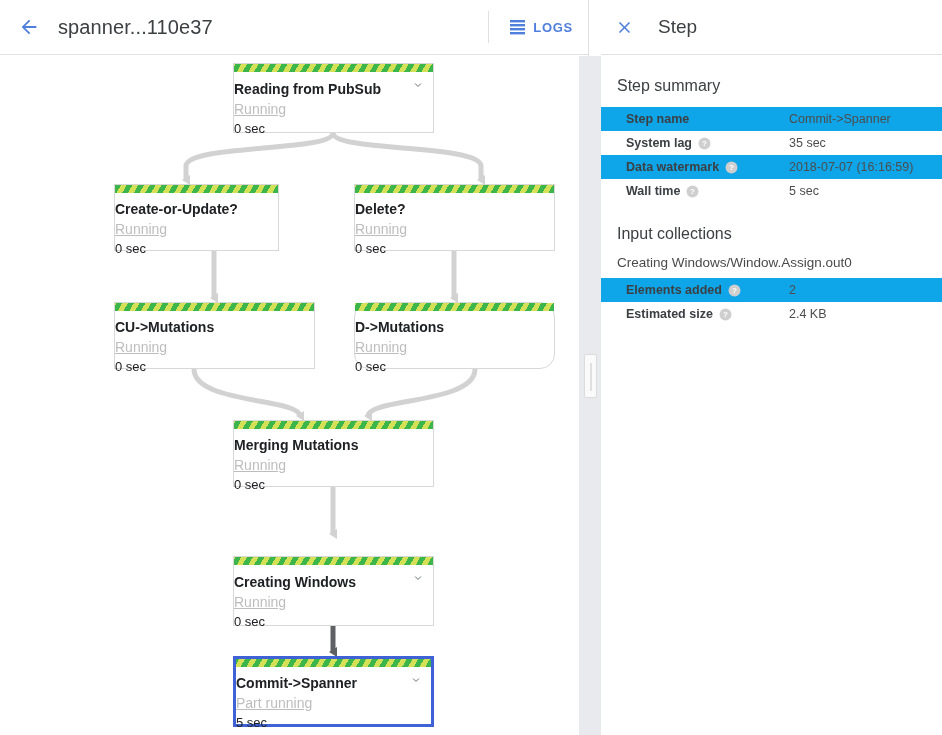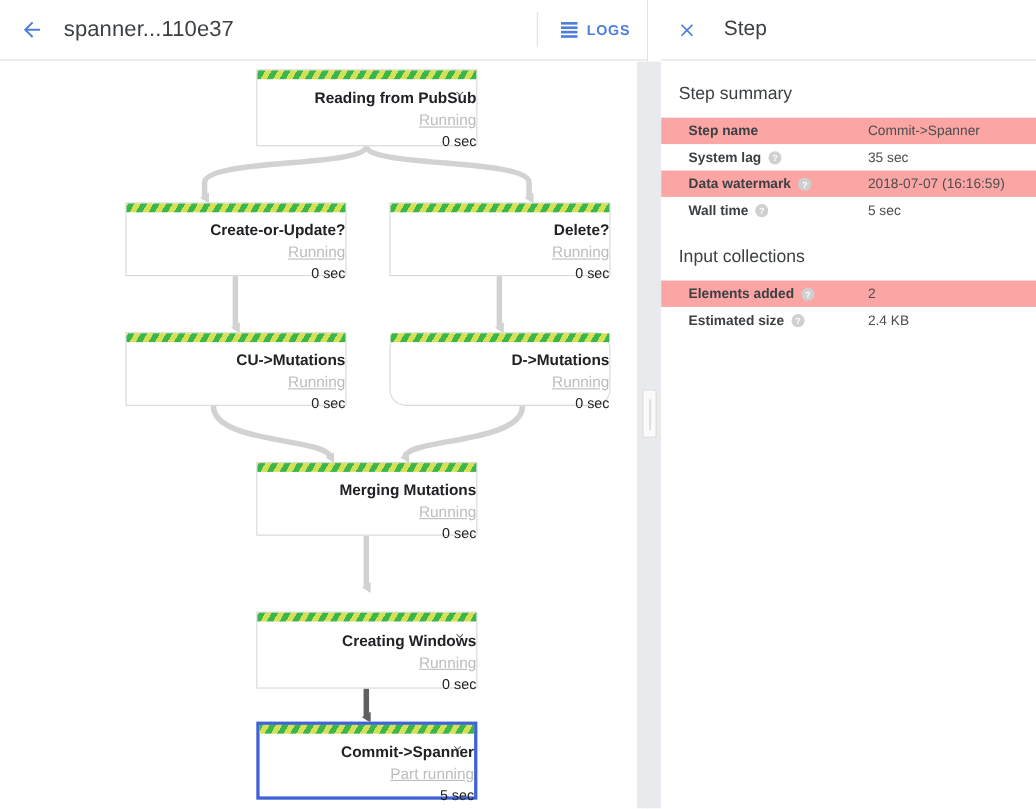--- a/index.html
+++ b/index.html
@@ -74,21 +74,21 @@
   }
   .node-bar {
     position: absolute; left: 0; top: 0; right: 0; height: 8px;
     background-image: repeating-linear-gradient(
         -60deg,
         #3cb54a 0px, #3cb54a 5px,
         #d4e157 5px, #d4e157 10px);
   }
   .node-body {
     position: absolute; left: 0; right: 0; top: 8px; bottom: 0;
-    display: flex; flex-direction: column; align-items: flex-end;
+    display: flex; flex-direction: column; align-items: flex-start;
     justify-content: center; padding-top: 14px;
   }
   .node-name {
     font-size: 14px; font-weight: bold; color: #202124; line-height: 19px;
   }
   .node-status {
     font-size: 14px; color: #bdbdbd; line-height: 20px; text-decoration: underline;
   }
   .node-time {
     font-size: 13px; color: #202124; line-height: 19px;
@@ -149,21 +149,21 @@
     word-break: break-all;
   }
 
   .kv-table { width: 341px; }
   .kv-row {
     display: flex; align-items: center;
     height: 24px;
     padding: 0 16px 0 25px;
     font-size: 12.5px;
   }
-  .kv-row.shaded { background: #fca5a5; }
+  .kv-row.shaded { background: #0ea5e9; }
   .kv-key {
     width: 163px; flex: 0 0 163px;
     color: #3c4043; font-weight: bold;
     display: flex; align-items: center; gap: 6px;
   }
   .kv-val { color: #4d4d4d; }
   .help-icon {
     display: inline-block; width: 13px; height: 13px; flex: 0 0 13px;
     cursor: pointer;
   }
@@ -232,21 +232,21 @@
             <div class="node-bar"></div>
             <div class="node-body">
               <div class="node-name">Reading from PubSub</div>
               <div class="node-status">Running</div>
               <div class="node-time">0 sec</div>
             </div>
             <svg class="node-chevron" viewBox="0 0 24 24">
               <path d="M7 9.5 L12 14.5 L17 9.5" fill="none" stroke="#5f6368" stroke-width="1.6"></path>
             </svg>
           </div>
-          <div class="node" style="left: 114px; top: 128px; width: 201px; height: 67px;">
+          <div class="node" style="left: 114px; top: 128px; width: 165px; height: 67px;">
             <div class="node-bar"></div>
             <div class="node-body">
               <div class="node-name">Create-or-Update?</div>
               <div class="node-status">Running</div>
               <div class="node-time">0 sec</div>
             </div>
           </div>
           <div class="node" style="left: 354px; top: 128px; width: 201px; height: 67px;">
             <div class="node-bar"></div>
             <div class="node-body">
@@ -357,20 +357,21 @@
               <svg class="help-icon" viewBox="0 0 24 24">
                 <circle cx="12" cy="12" r="11" fill="#cfcfcf"></circle>
                 <text x="12" y="17.5" text-anchor="middle" font-size="15" font-family="Liberation Sans, sans-serif" fill="#ffffff">?</text>
               </svg>
             </div>
             <div class="kv-val">5 sec</div>
           </div>
         </div>
 
       <div class="section-title second">Input collections</div>
+      <div class="section-sub">Creating Windows/Window.Assign.out0</div>
       <div class="kv-table" id="input-table">
           <div class="kv-row shaded">
             <div class="kv-key">
               <span>Elements added</span>
               <svg class="help-icon" viewBox="0 0 24 24">
                 <circle cx="12" cy="12" r="11" fill="#cfcfcf"></circle>
                 <text x="12" y="17.5" text-anchor="middle" font-size="15" font-family="Liberation Sans, sans-serif" fill="#ffffff">?</text>
               </svg>
             </div>
             <div class="kv-val">2</div>

